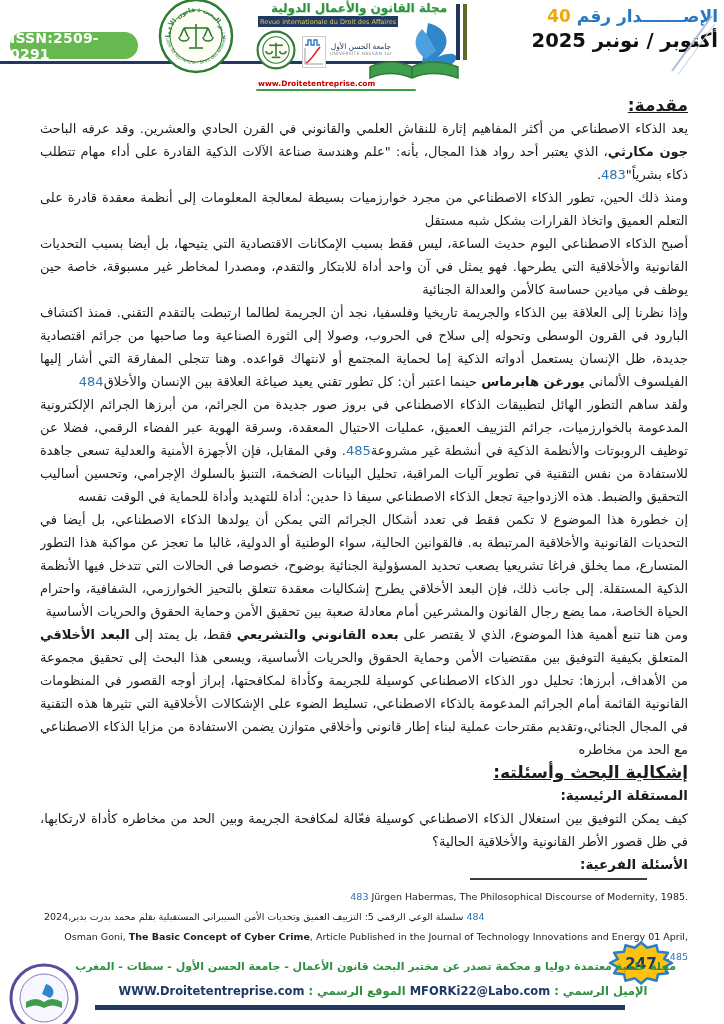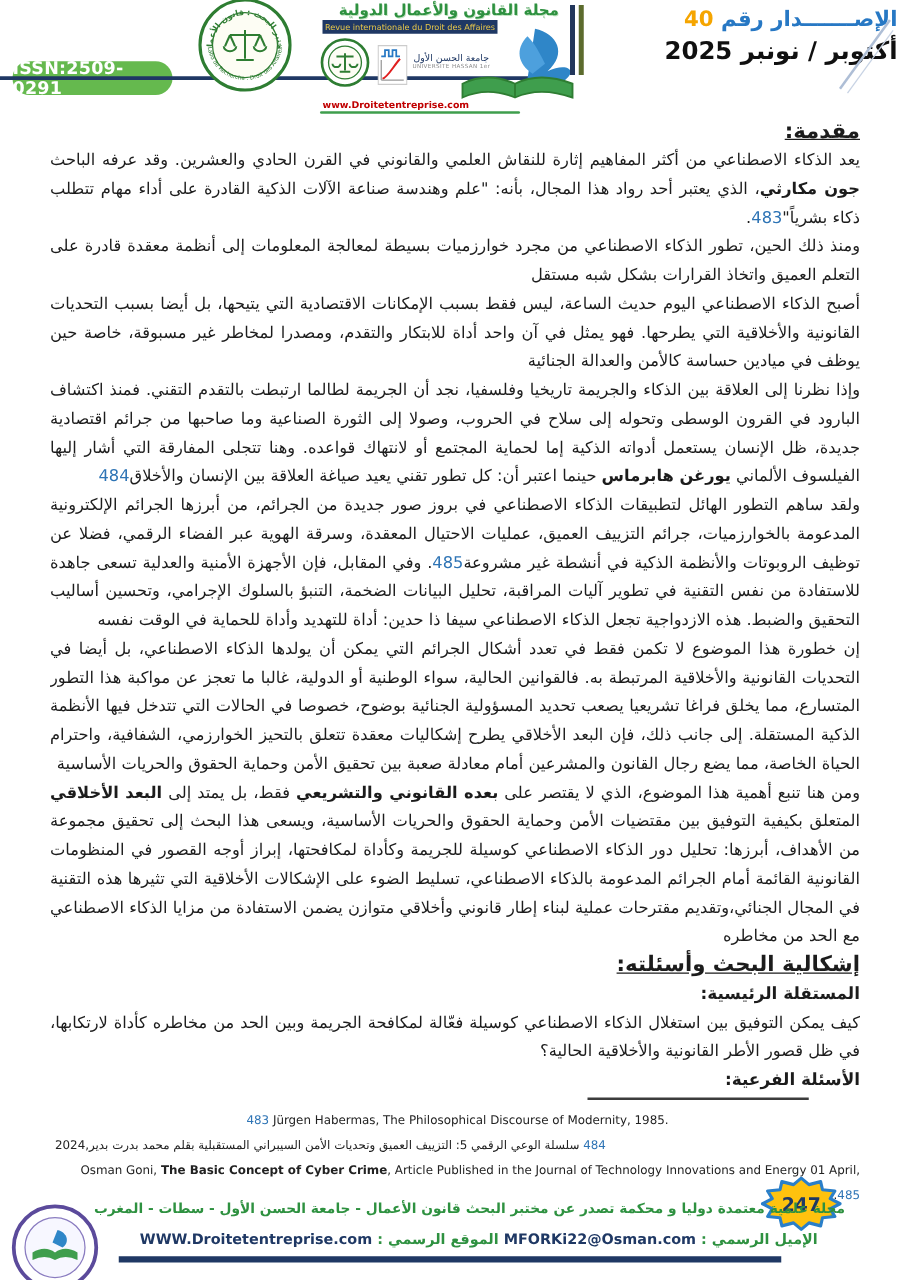--- a/index.html
+++ b/index.html
@@ -5,21 +5,21 @@
   * { margin:0; padding:0; box-sizing:border-box; }
   html,body { background:#e9e9e9; }
   .page {
     position:relative; width:724px; height:1024px; margin:0 auto;
     background:#ffffff; overflow:hidden;
     font-family:"DejaVu Sans", sans-serif;
   }
   
   .issn-pill{position:absolute;left:10px;top:32px;width:128px;height:27px;
     background:#65b94e;border-radius:14px;display:flex;align-items:center;justify-content:center;
-    color:#fff;font-size:14px;font-weight:bold;letter-spacing:.2px;margin-top:17px;}
+    color:#fff;font-size:14px;font-weight:bold;letter-spacing:.2px;}
   .header-rule{position:absolute;left:0;top:61px;width:452px;height:3px;background:#1f3864;}
   .lab-logo{position:absolute;left:158px;top:-2px;width:76px;height:76px;}
   .banner{position:absolute;left:256px;top:1px;width:206px;height:90px;}
   .banner-title{direction:rtl;text-align:center;color:#2e9140;font-weight:bold;font-size:12px;
     text-shadow:.6px .6px 0 #bfe3bf;white-space:nowrap;}
   .banner-strip{margin:1px auto 0 2px;width:140px;background:#1f3864;color:#e8c84a;
     font-size:6.5px;text-align:center;padding:1.5px 0;}
   .banner-row{position:relative;height:52px;}
   .mini-lab{position:absolute;left:0;top:3px;width:40px;height:40px;}
   .chart-icon{position:absolute;left:46px;top:9px;width:24px;height:32px;}
@@ -45,21 +45,21 @@
     direction:rtl;text-align:justify;font-size:13px;line-height:23px;color:#1c1c1c;}
   .article p{margin:0;}
   .h-u{font-size:17px;font-weight:bold;text-decoration:underline;}
   .h-b{font-size:13.5px;font-weight:bold;}
   .bold{font-weight:bold;}
   .ref{color:#2e74b5;}
   
   .fn-sep{position:absolute;left:470px;top:878px;width:177px;height:2px;background:#3c3c3c;}
   .footnotes{position:absolute;left:44px;right:36px;top:887px;font-size:9.5px;color:#222;}
   .fn{line-height:20px;}
-  .fn-ltr{direction:ltr;text-align:center;}
+  .fn-ltr{direction:ltr;text-align:right;}
   .fn-rtl{direction:rtl;text-align:left;}
   .fn-ltr-r{direction:ltr;text-align:right;}
   
   .badge{position:absolute;left:608px;top:941px;width:66px;height:44px;}
   .footer-logo{position:absolute;left:8px;top:962px;width:72px;height:72px;}
   .f1{position:absolute;left:90px;right:48px;top:960px;direction:rtl;text-align:right;
     font-size:11px;font-weight:bold;color:#2e9140;white-space:nowrap;}
   .f2{position:absolute;left:90px;right:48px;top:984px;direction:rtl;text-align:center;
     font-size:11.5px;font-weight:bold;white-space:nowrap;}
   .f-label{color:#2e9140;}
@@ -201,18 +201,18 @@
       <circle cx="36" cy="36" r="33" fill="#ffffff" stroke="#5b4a9b" stroke-width="3"></circle>
       <circle cx="36" cy="36" r="24" fill="#f7f7ff" stroke="#8a7cc0" stroke-width="1"></circle>
       <path d="M18,40 Q28,34 36,40 Q44,34 54,40 L54,46 Q44,41 36,46 Q28,41 18,46 Z" fill="#3f9e4d"></path>
       <path d="M38,22 C46,24 48,32 42,36 L34,32 Z" fill="#2f86c8"></path>
     </svg>
   </div>
 
   <footer>
     <div class="f1">مجلة علمية معتمدة دوليا و محكمة تصدر عن مختبر البحث قانون الأعمال - جامعة الحسن الأول - سطات - المغرب</div>
     <div class="f2">
-      <span class="f-label">الإميل الرسمي : </span><span class="f-val">MFORKi22@Osman.com</span><span class="f-label"> الموقع الرسمي : </span><span class="f-val">WWW.Droitetentreprise.com</span>
+      <span class="f-label">الإميل الرسمي : </span><span class="f-val">MFORKi22@Labo.com</span><span class="f-label"> الموقع الرسمي : </span><span class="f-val">WWW.Droitetentreprise.com</span>
     </div>
     <div class="f-rule"></div>
   </footer>
 
 </div>
 
 </body></html>

